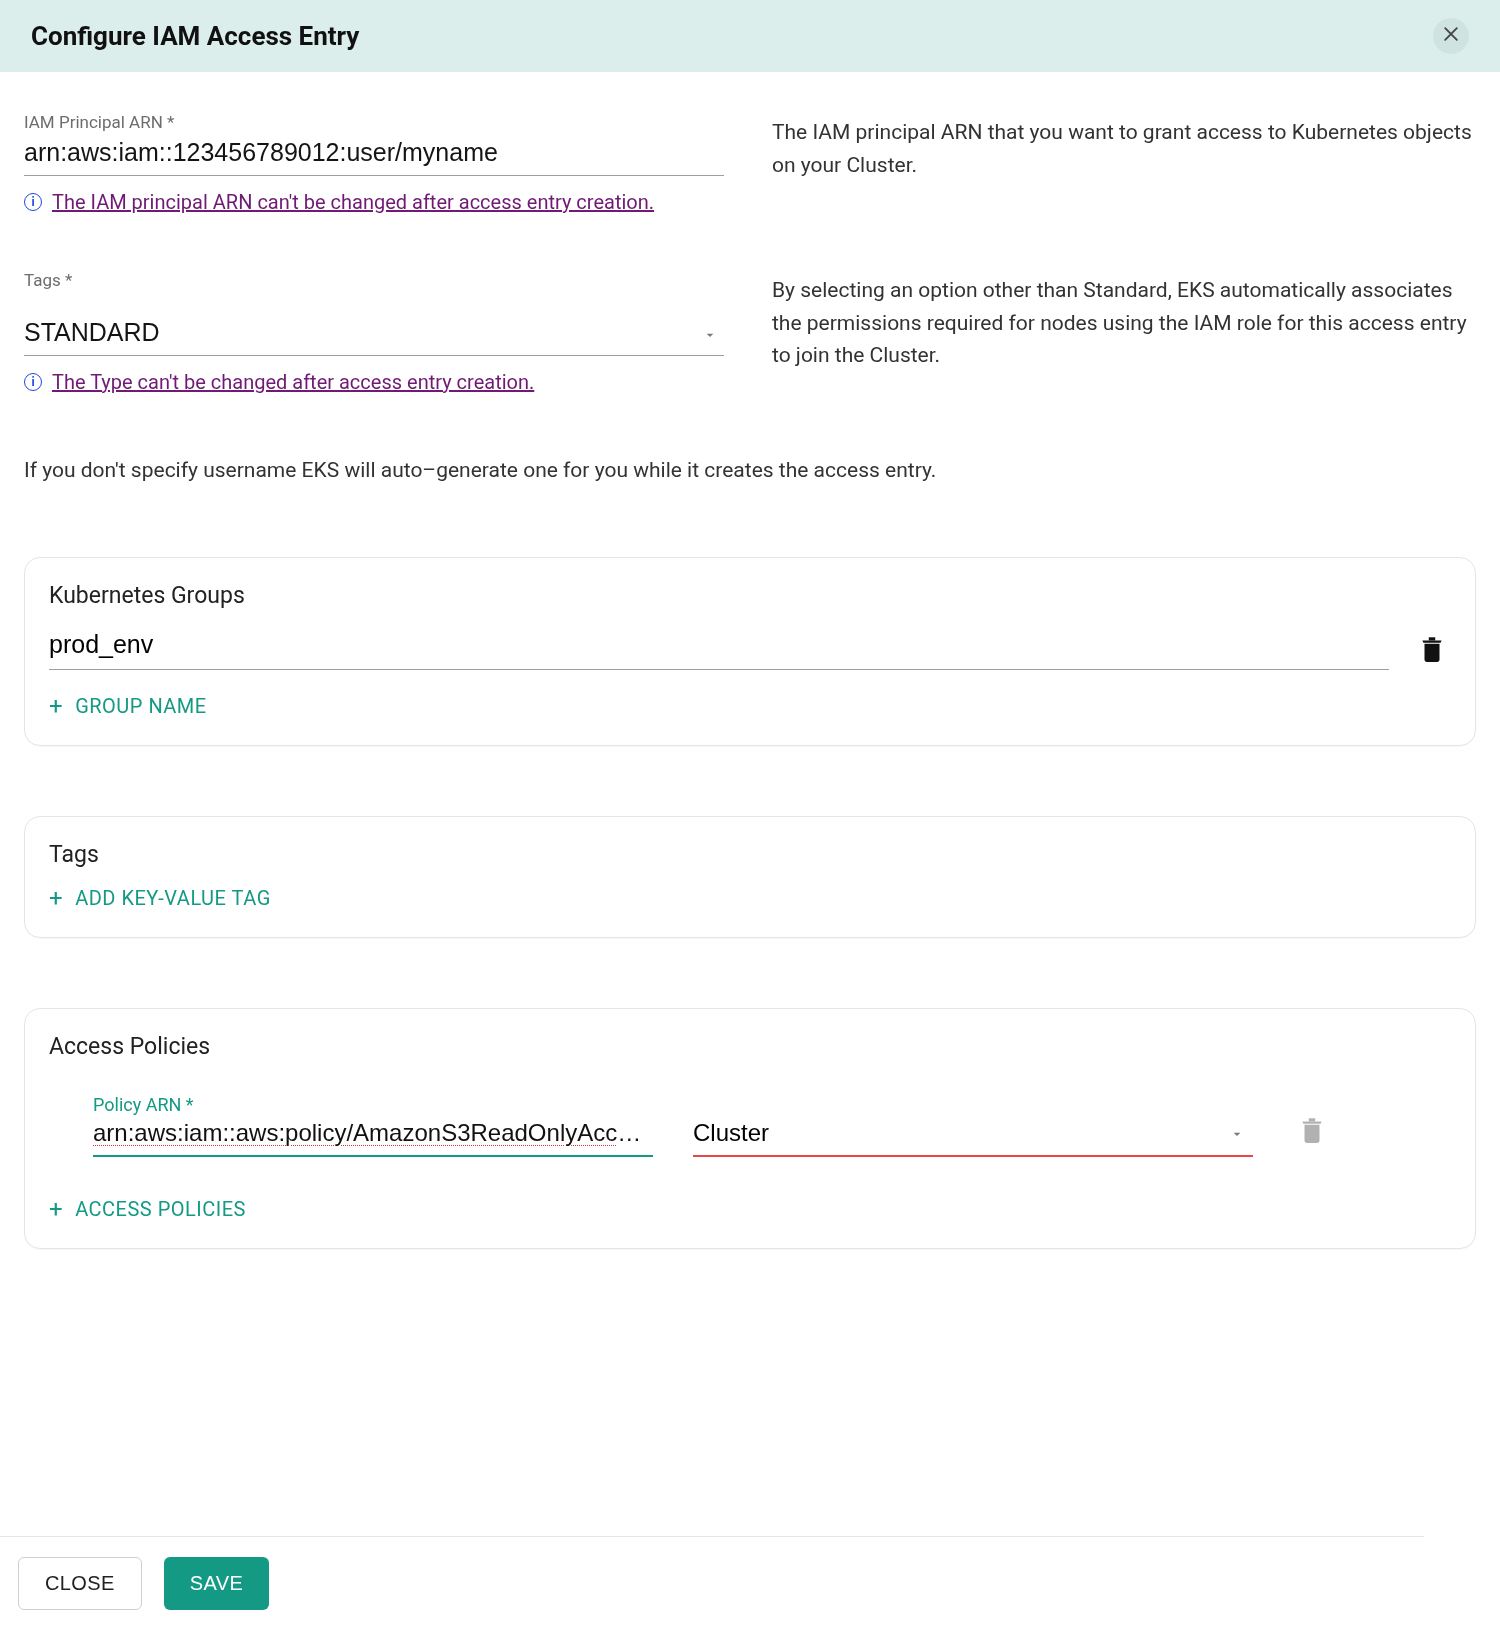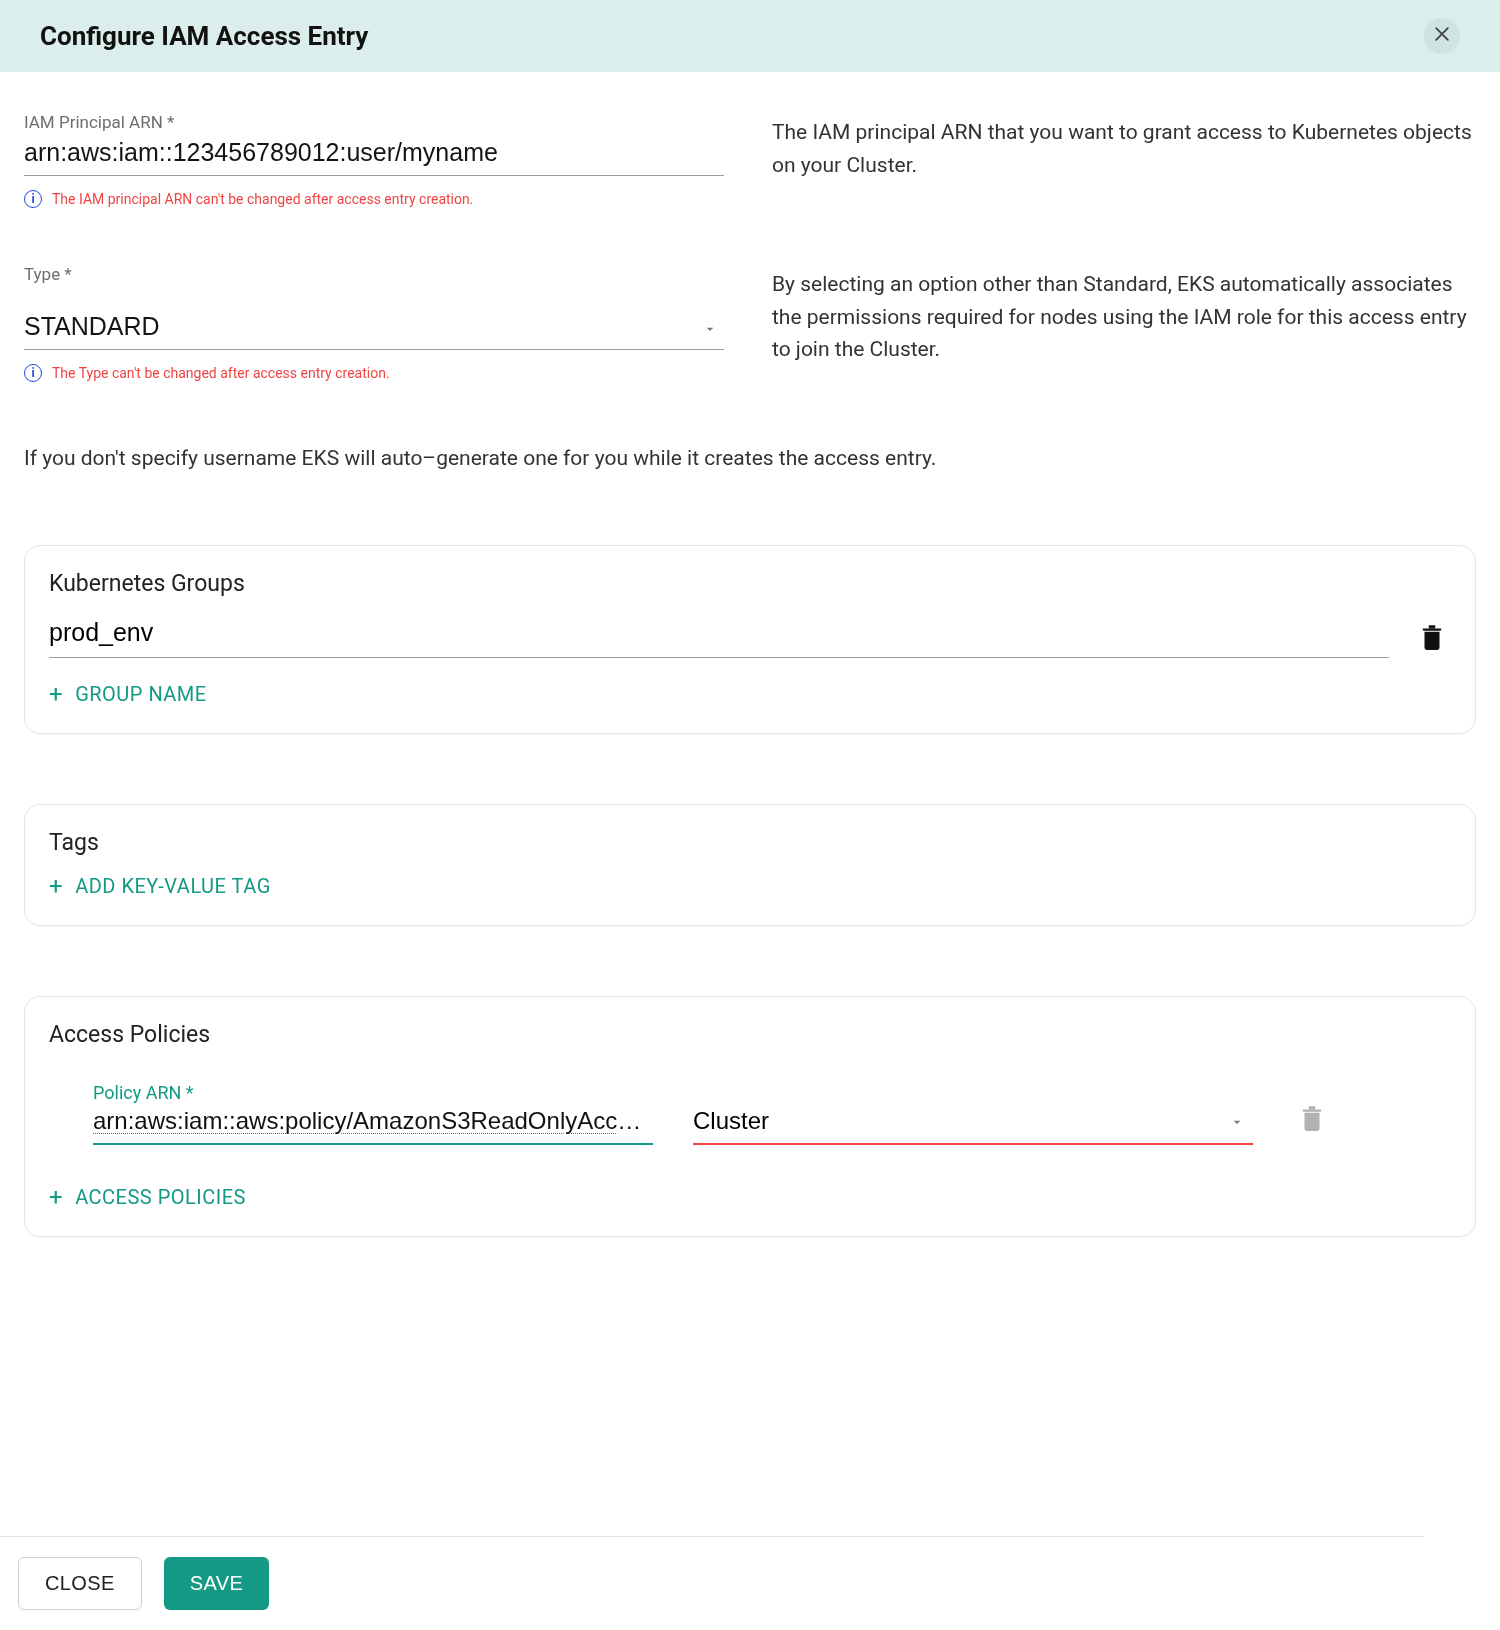--- a/index.html
+++ b/index.html
@@ -8,21 +8,21 @@
     font-size: 20px;
     color: #1b1b1b;
     background: #fff;
     width: 1500px;
   }
   .header {
     background: #dceeec;
     display: flex;
     align-items: center;
     justify-content: space-between;
-    padding: 18px 40px;
+    padding: 18px 31px;
   }
   .header-title {
     font-weight: 700;
     font-size: 26px;
     color: #111;
   }
   .close-circle {
     width: 36px;
     height: 36px;
     border-radius: 50%;
@@ -80,22 +80,23 @@
     border-radius: 50%;
     display: inline-flex;
     align-items: center;
     justify-content: center;
     color: #2248e0;
     font-size: 12px;
     font-weight: 700;
     line-height: 1;
   }
   .info-text {
-    color: #ef4444;
-    font-size: 14px;
+    color: #701a75;
+    font-size: 20px;
+    text-decoration: underline;
   }
   .select-wrap {
     position: relative;
     margin-top: 24px;
   }
   .select-caret {
     position: absolute;
     right: 6px;
     top: 10px;
     pointer-events: none;
@@ -241,21 +242,21 @@
       <div class="info-note">
         <span class="info-icon">i</span>
         <span class="info-text">The IAM principal ARN can't be changed after access entry creation.</span>
       </div>
     </div>
     <div class="right">The IAM principal ARN that you want to grant access to Kubernetes objects on your Cluster.</div>
   </div>
 
   <div class="row">
     <div class="left">
-      <div class="field-label">Type *</div>
+      <div class="field-label">Tags *</div>
       <div class="select-wrap">
         <input class="field-input-line" readonly="" value="STANDARD" style="">
         <span class="select-caret">
           <svg viewBox="0 0 24 24">
               <path d="M7 10l5 5 5-5z"></path>
             </svg>
         </span>
       </div>
       <div class="info-note">
         <span class="info-icon">i</span>

